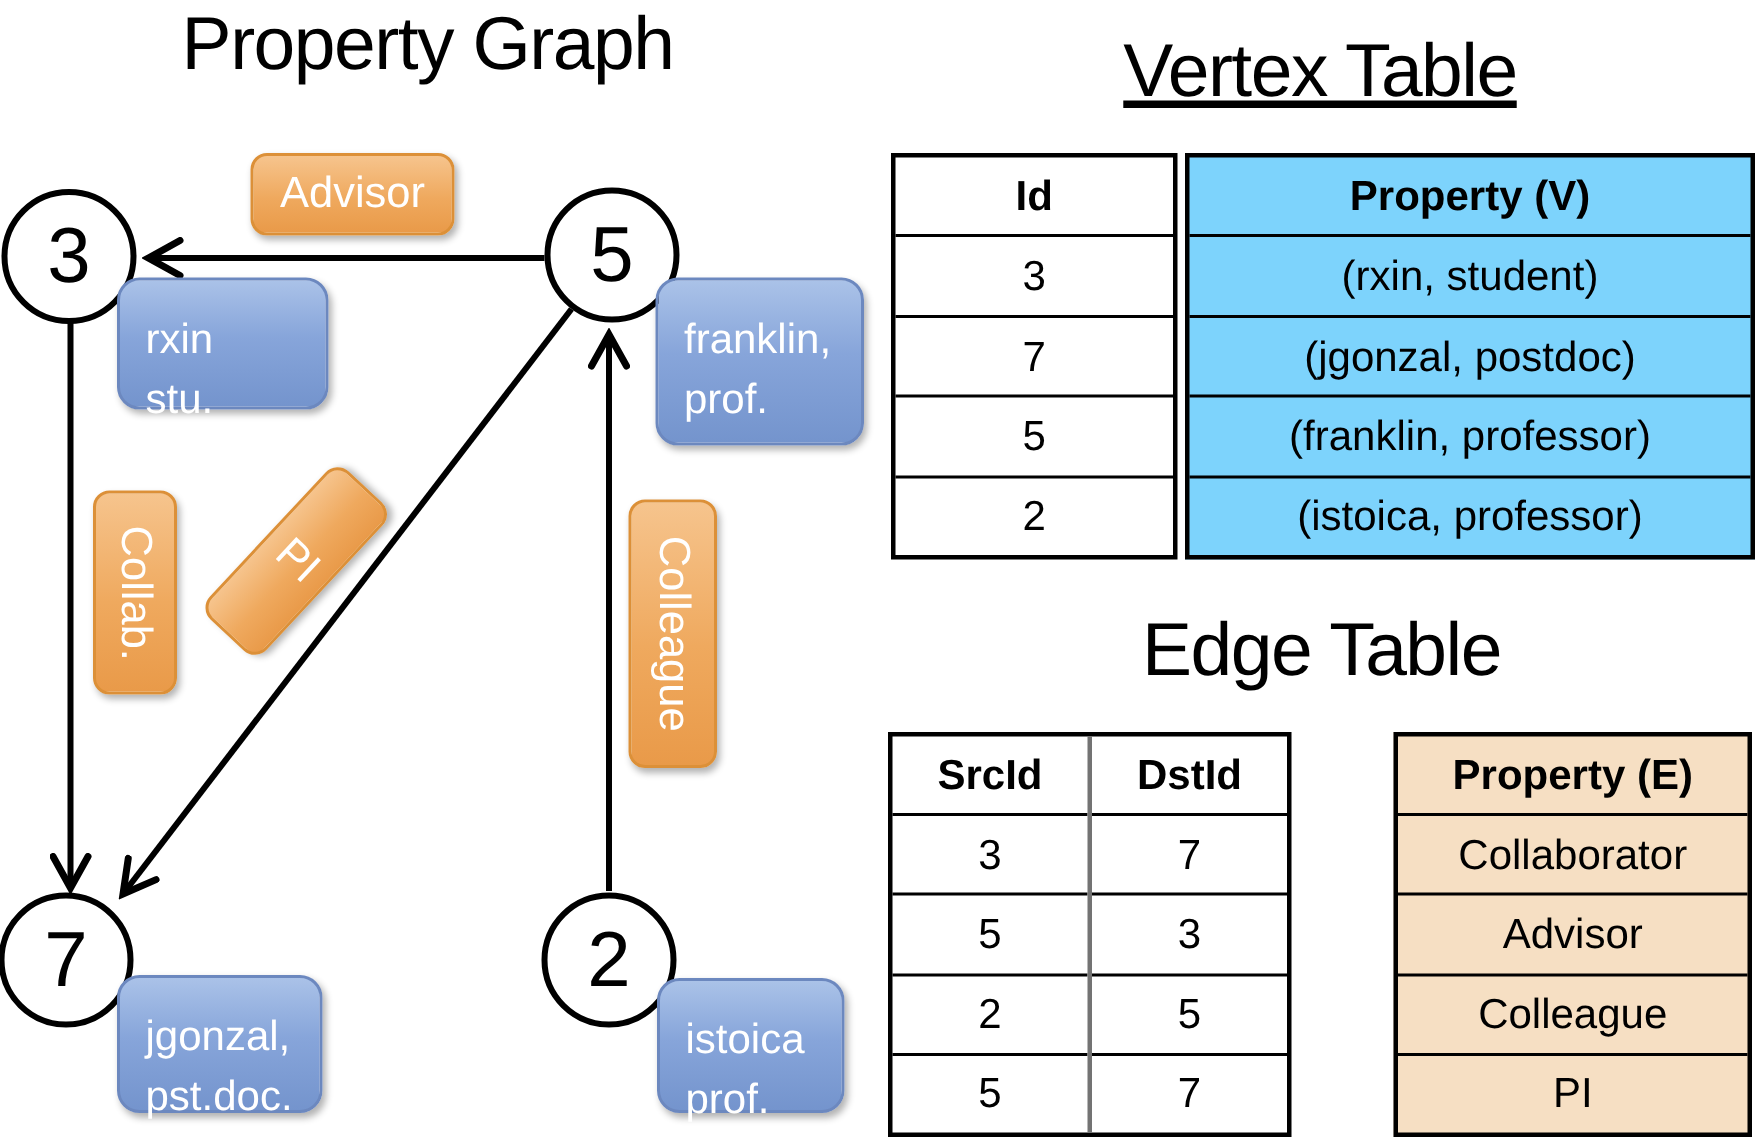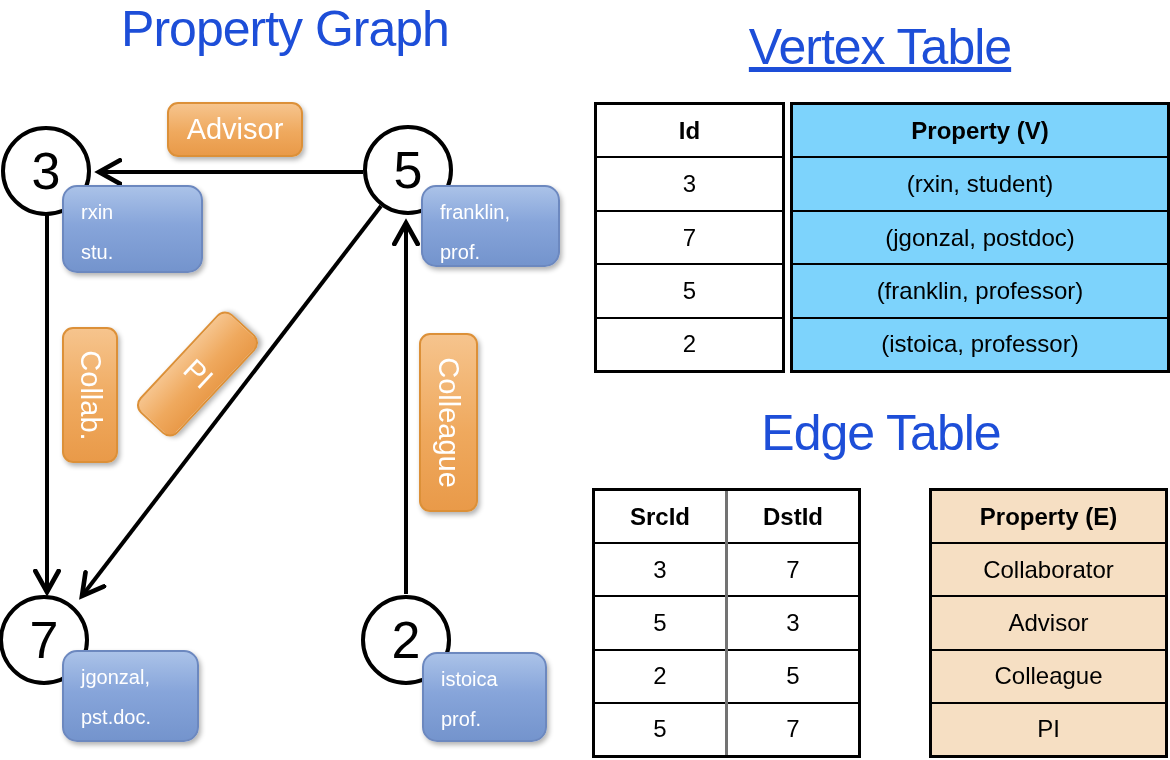--- a/index.html
+++ b/index.html
@@ -2,56 +2,57 @@
 <html><head>
 <meta charset="utf-8">
 <style>
   html,body { margin:0; padding:0; background:#ffffff; }
   #stage {
     position:relative; width:1170px; height:760px; overflow:hidden;
     background:#ffffff; font-family:"Liberation Sans", sans-serif; color:#000;
   }
   .title {
     position:absolute; text-align:center; font-size:50px; font-weight:400;
-    letter-spacing:-1px; color:#1d4ed8; white-space:nowrap;
+    letter-spacing:-1px; color:#000000; white-space:nowrap;
   }
   
   .node {
     position:absolute; width:90px; height:90px; border-radius:50%;
     background:#ffffff; border:4px solid #000; box-sizing:border-box;
     display:flex; align-items:center; justify-content:center;
     font-size:52px; font-weight:400;
   }
   
   .vprop {
     position:absolute; box-sizing:border-box; border-radius:15px;
     background:linear-gradient(180deg,#aac2e8 0%,#87a5da 45%,#7494cd 100%);
     border:2px solid #6c88bf; box-shadow:2px 3px 5px rgba(0,0,0,0.30);
-    color:#ffffff; font-size:20px; line-height:40px;
-    padding:5px 8px 0 17px;
+    color:#ffffff; font-size:28px; line-height:40px;
+    padding:19px 8px 0 17px;
+    margin-left:16px;
   }
   
   .elabel {
     position:absolute; box-sizing:border-box; border-radius:11px;
     background:linear-gradient(180deg,#f6c48d 0%,#efa95e 55%,#e99a49 100%);
     border:2px solid #dc9038; box-shadow:2px 3px 5px rgba(0,0,0,0.30);
     color:#ffffff; font-size:29px;
     display:flex; align-items:center; justify-content:center;
   }
   .elabel .vert { transform:rotate(90deg); white-space:nowrap; }
   
   .tbox {
     position:absolute; box-sizing:border-box; border:3px solid #000;
     background:#ffffff; display:flex; flex-direction:row;
   }
   .tcol { display:flex; flex-direction:column; flex:1; }
   .tcol.divided { border-left:3px solid #737373; }
   .tcell {
     flex:1; display:flex; align-items:center; justify-content:center;
-    font-size:24px; border-top:2px solid #000; text-align:center; white-space:nowrap;
+    font-size:28px; border-top:2px solid #000; text-align:center; white-space:nowrap;
   }
   .tcell:first-child { border-top:none; font-weight:bold; }
   .fill-blue { background:#7dd3fc; }
   .fill-tan  { background:#f6dfc3; }
   svg { position:absolute; left:0; top:0; pointer-events:none; }
 </style>
 </head>
 <body>
 
 <div id="stage">
@@ -82,21 +83,21 @@
     <span>7</span>
   </div>
   <div class="node" style="left:361px; top:595px;">
     <span>2</span>
   </div>
 
   <div class="vprop" style="left:62px;  top:185px; width:141px; height:88px;">
     <div>rxin</div>
     <div>stu.</div>
   </div>
-  <div class="vprop" style="left:421px; top:185px; width:139px; height:82px;">
+  <div class="vprop" style="left:421px; top:185px; width:139px; height:112px;">
     <div>franklin,</div>
     <div>prof.</div>
   </div>
   <div class="vprop" style="left:62px;  top:650px; width:137px; height:92px;">
     <div>jgonzal,</div>
     <div>pst.doc.</div>
   </div>
   <div class="vprop" style="left:422px; top:652px; width:125px; height:90px;">
     <div>istoica</div>
     <div>prof.</div>

